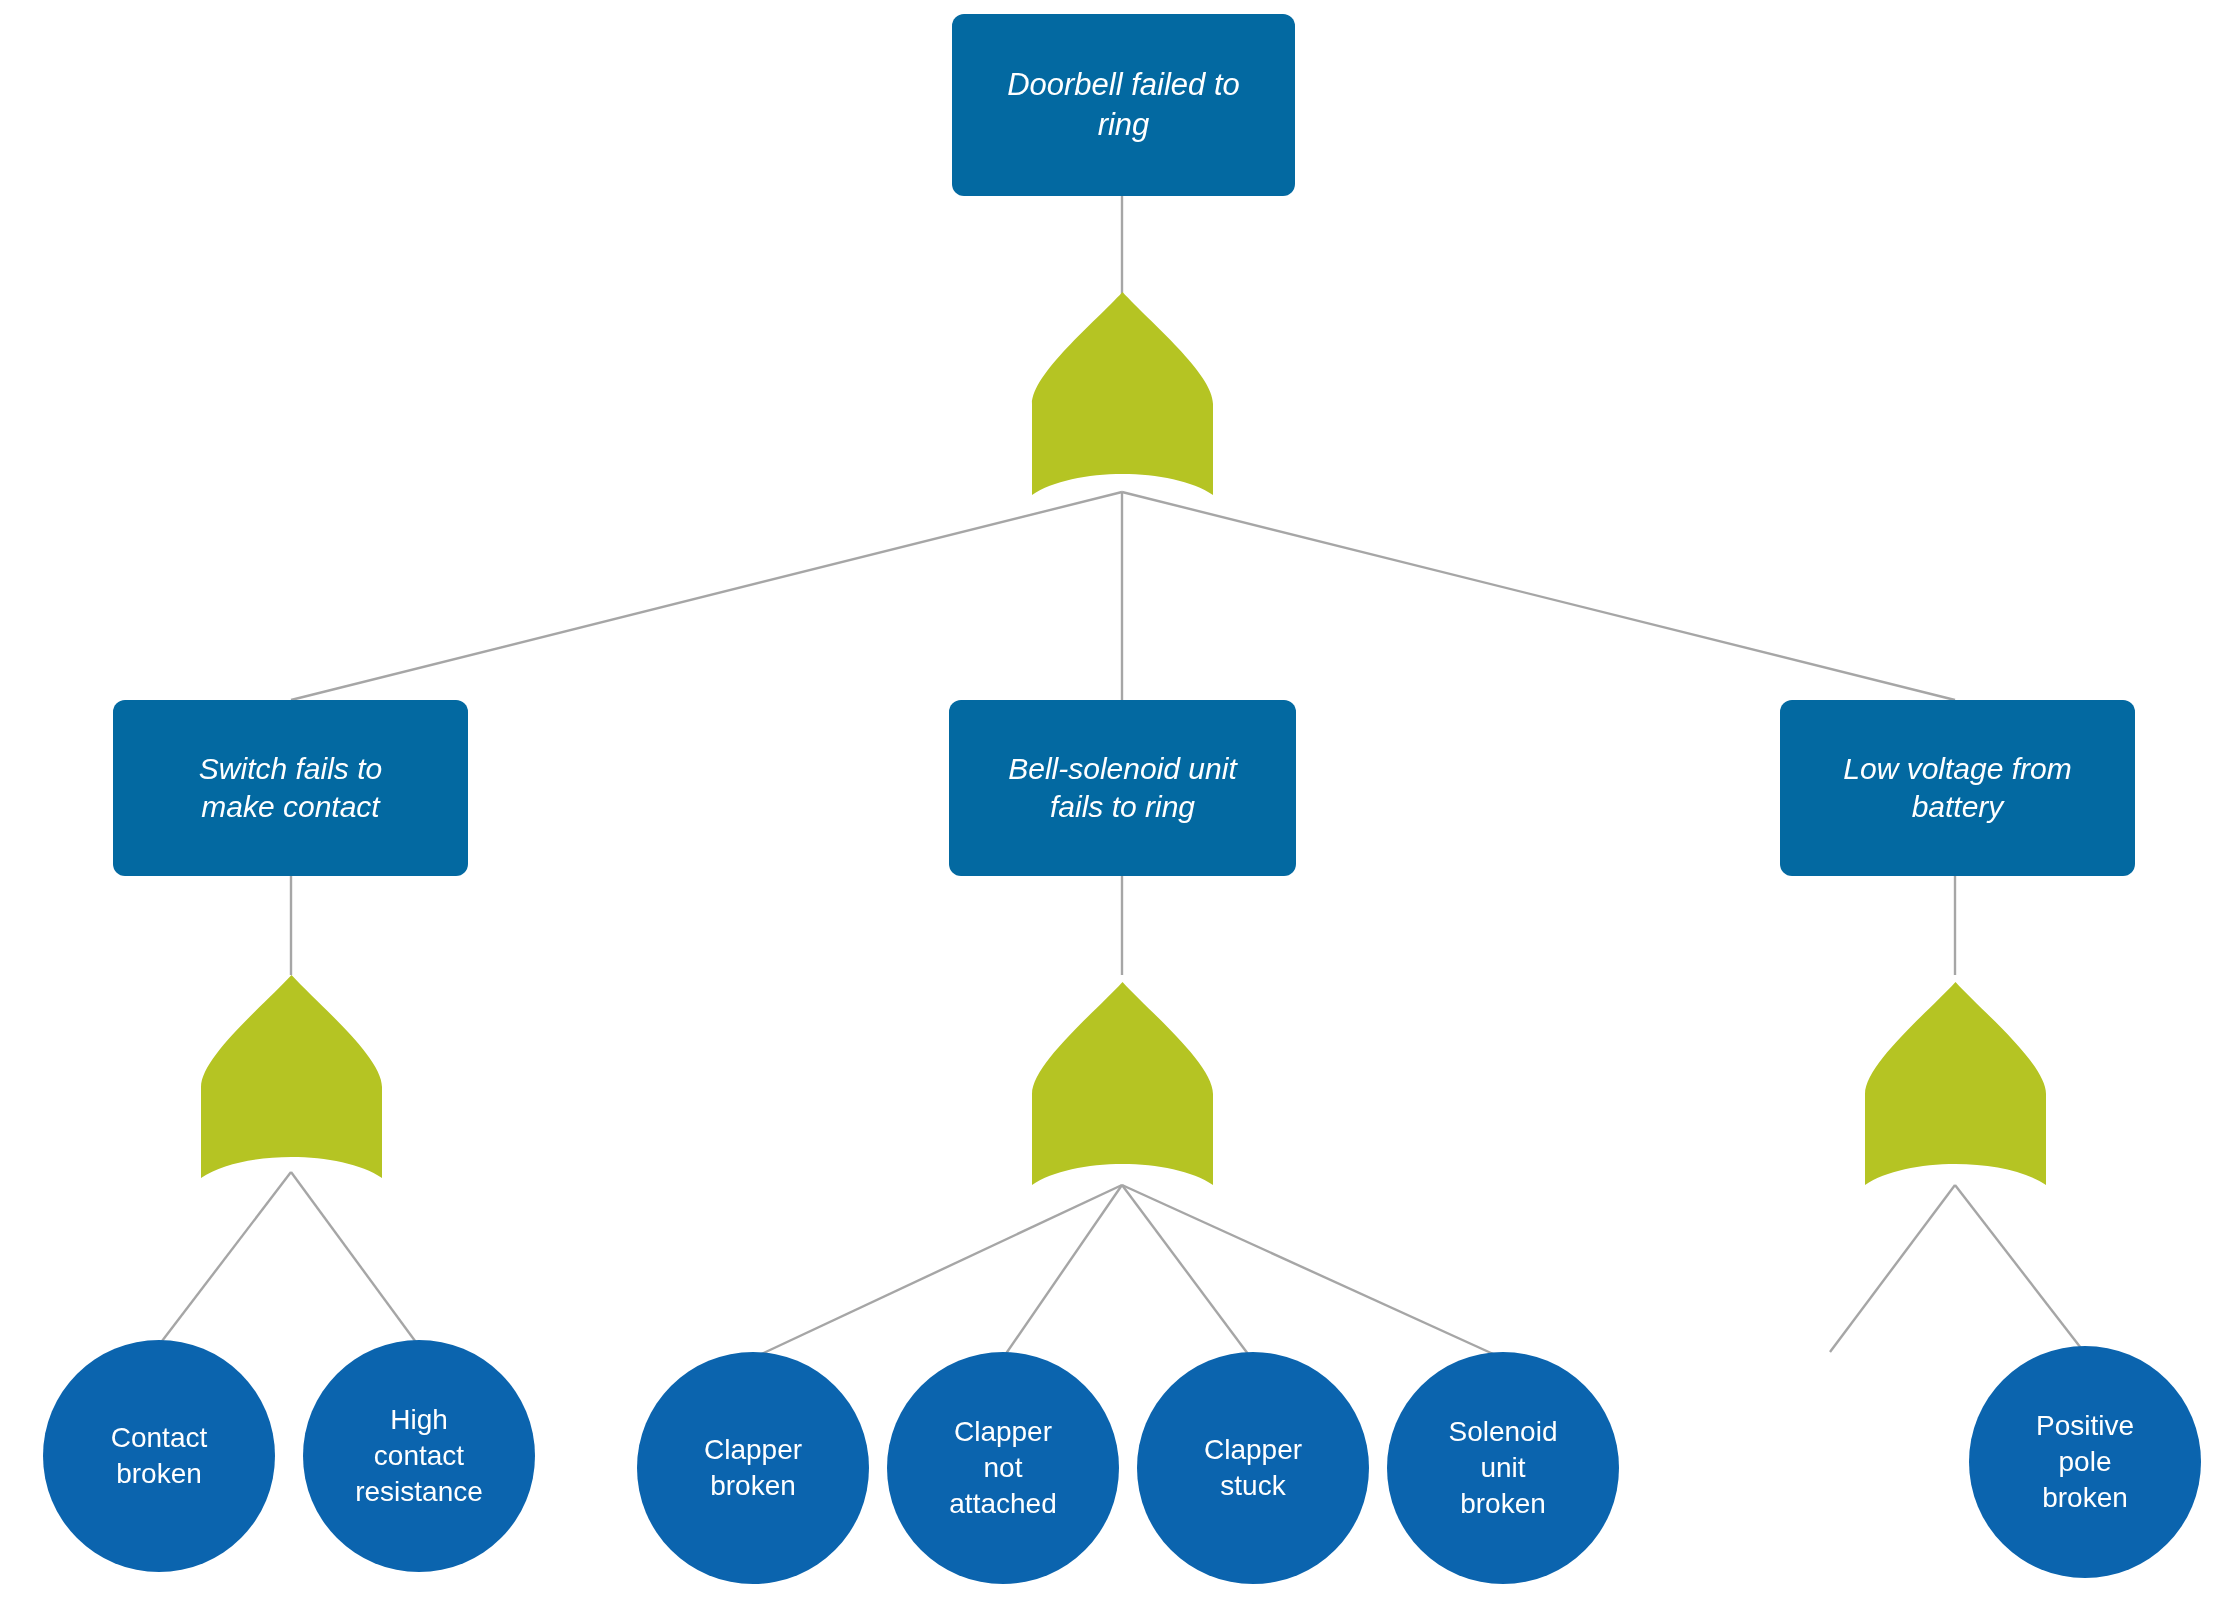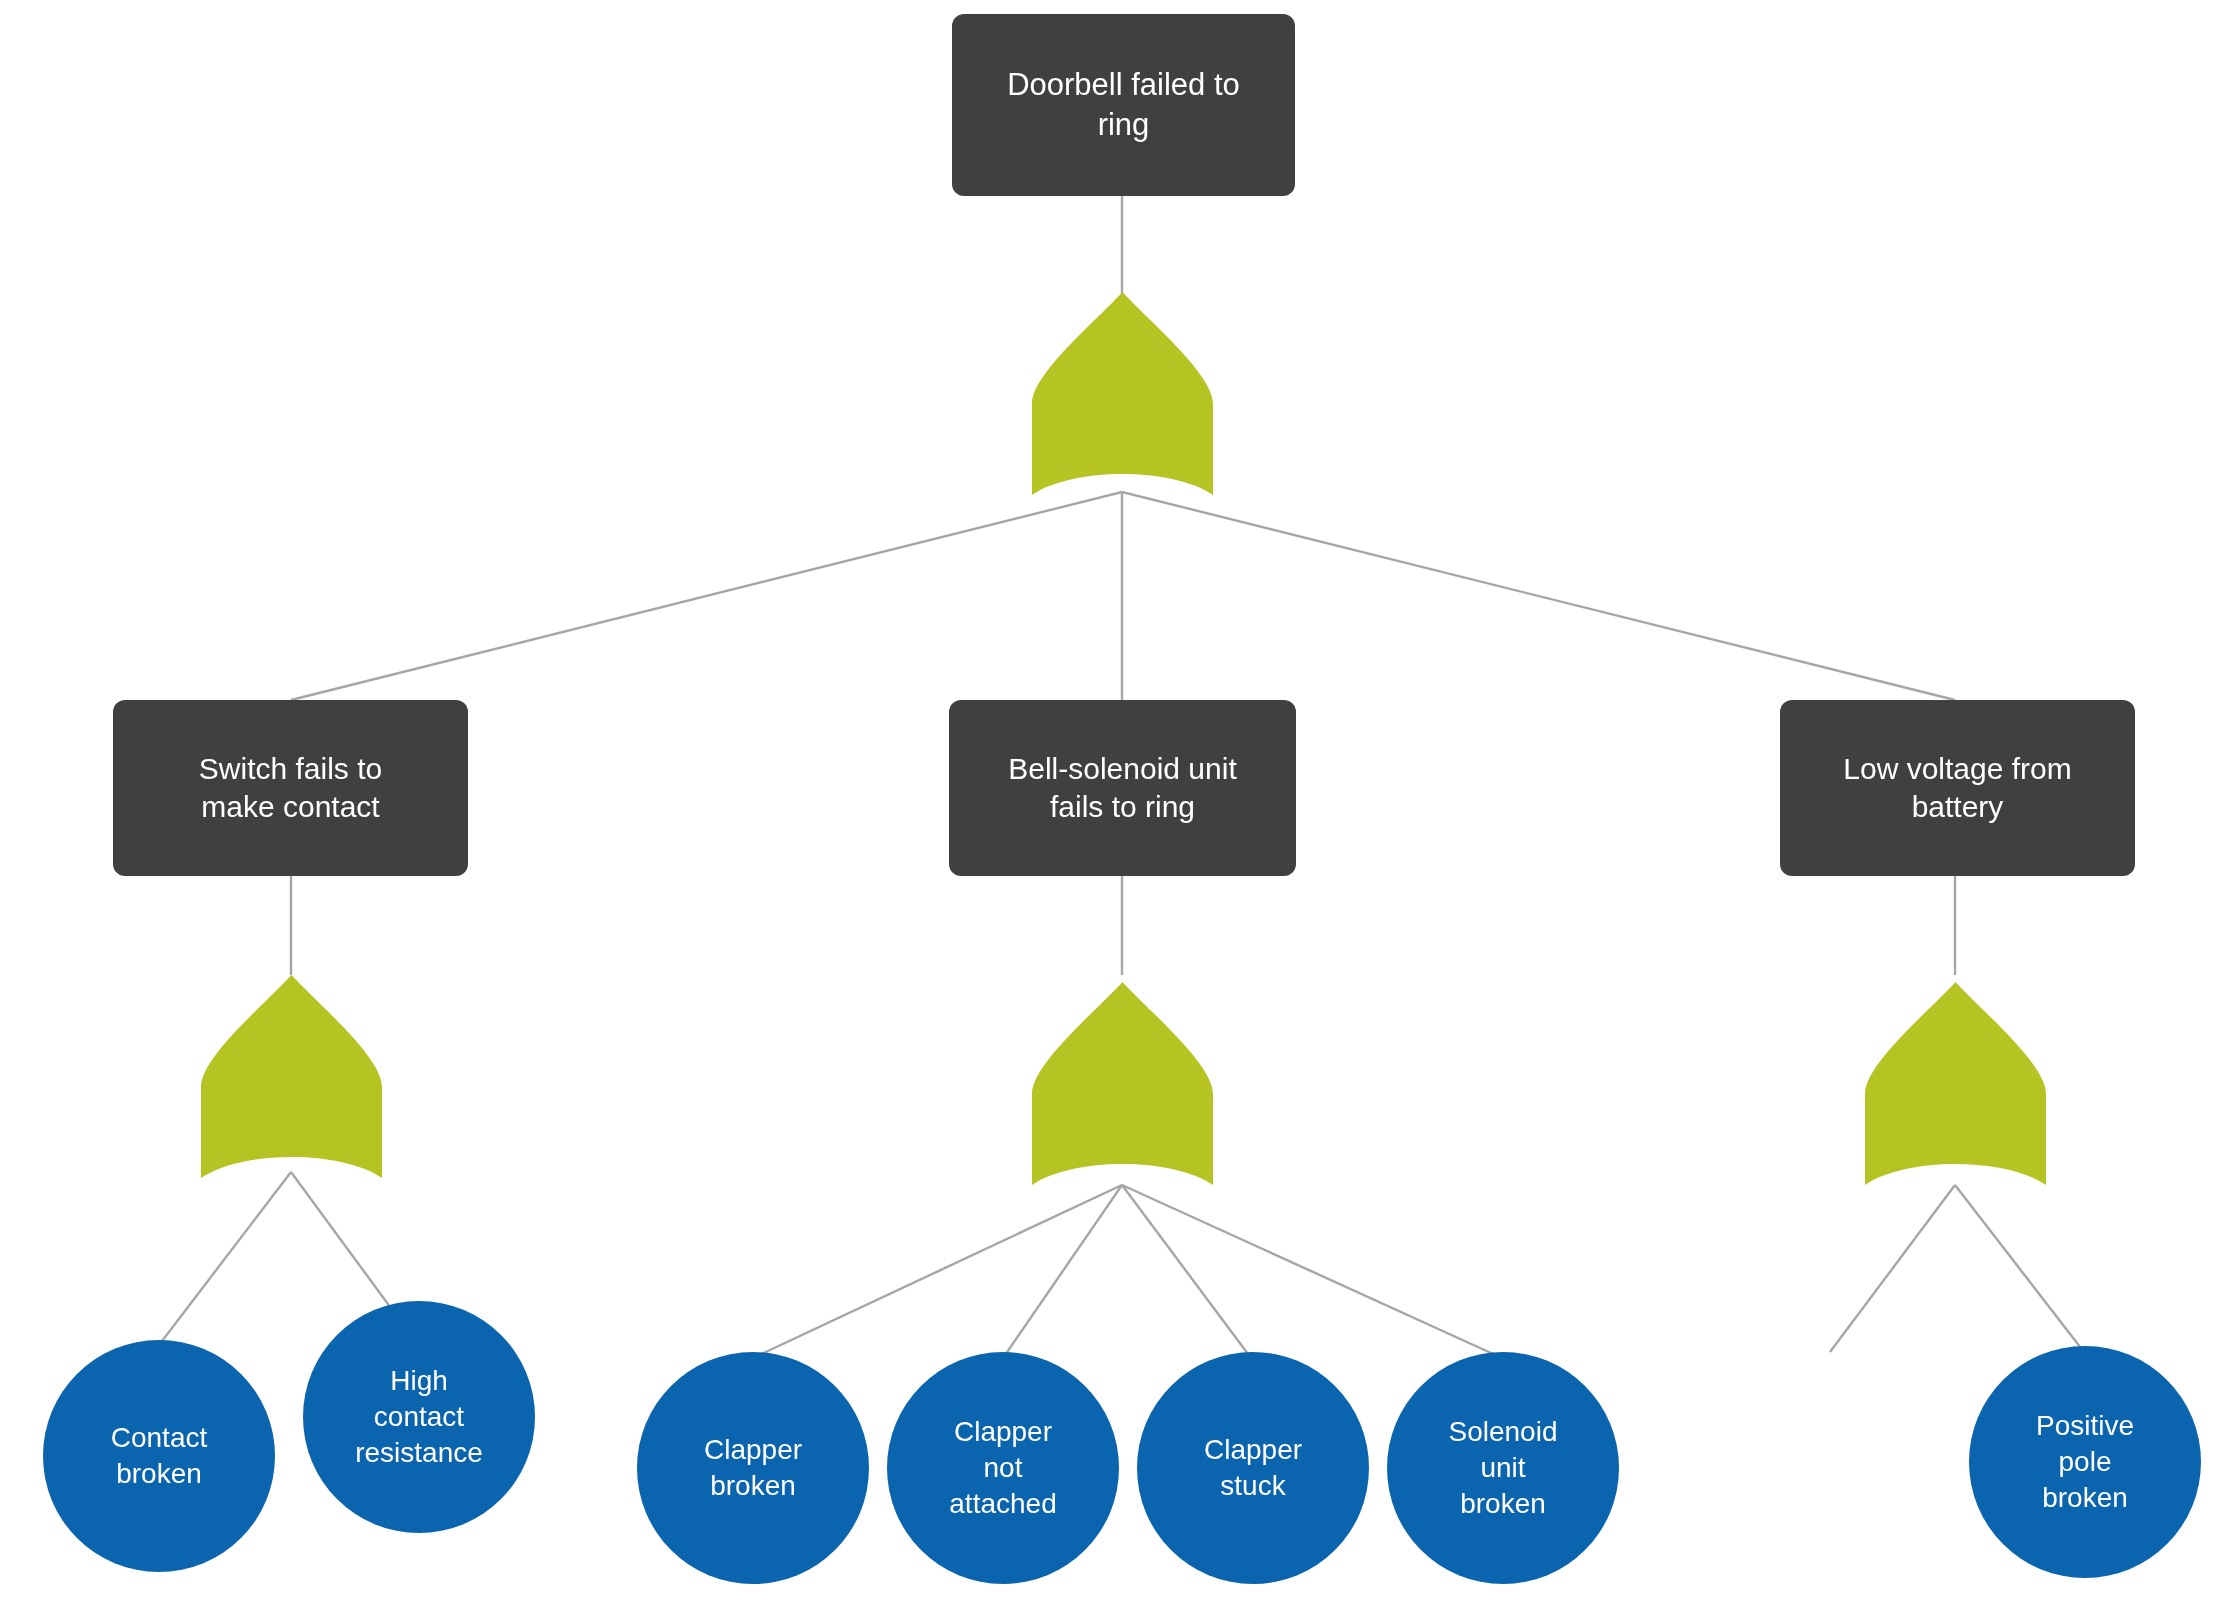--- a/index.html
+++ b/index.html
@@ -27,24 +27,25 @@
     position: absolute;
     box-sizing: border-box;
     display: flex;
     align-items: center;
     justify-content: center;
     text-align: center;
     color: #ffffff;
     line-height: 1.28;
   }
   .ev-box {
-    background: #404040;
+    background: #0369a1;
     border-radius: 12px;
     font-size: 30px;
     padding: 6px 14px;
+    font-style: italic;
   }
   .ev-top {
     font-size: 31px;
   }
   .basic-circle {
     border-radius: 50%;
     background: #0B64AE;
     font-size: 28px;
     padding: 6px;
   }
@@ -133,21 +134,21 @@
     <svg width="181" height="203" viewBox="0 0 181 203" aria-hidden="true">
       <path fill="#B5C423" d="M90.5 0 C 118 30, 181 82, 181 112 L 181 203 C 140 175, 41 175, 0 203 L 0 112 C 0 82, 63 30, 90.5 0 Z"></path>
     </svg>
   </div>
 
   <div class="node basic-circle" style="left:43px; top:1340px; width:232px; height:232px;">
     <span>Contact
 broken</span>
   </div>
 
-  <div class="node basic-circle" style="left:303px; top:1301px; width:232px; height:232px;">
+  <div class="node basic-circle" style="left:303px; top:1340px; width:232px; height:232px;">
     <span>High
 contact
 resistance</span>
   </div>
 
   <div class="node basic-circle" style="left:637px; top:1352px; width:232px; height:232px;">
     <span>Clapper
 broken</span>
   </div>
 

